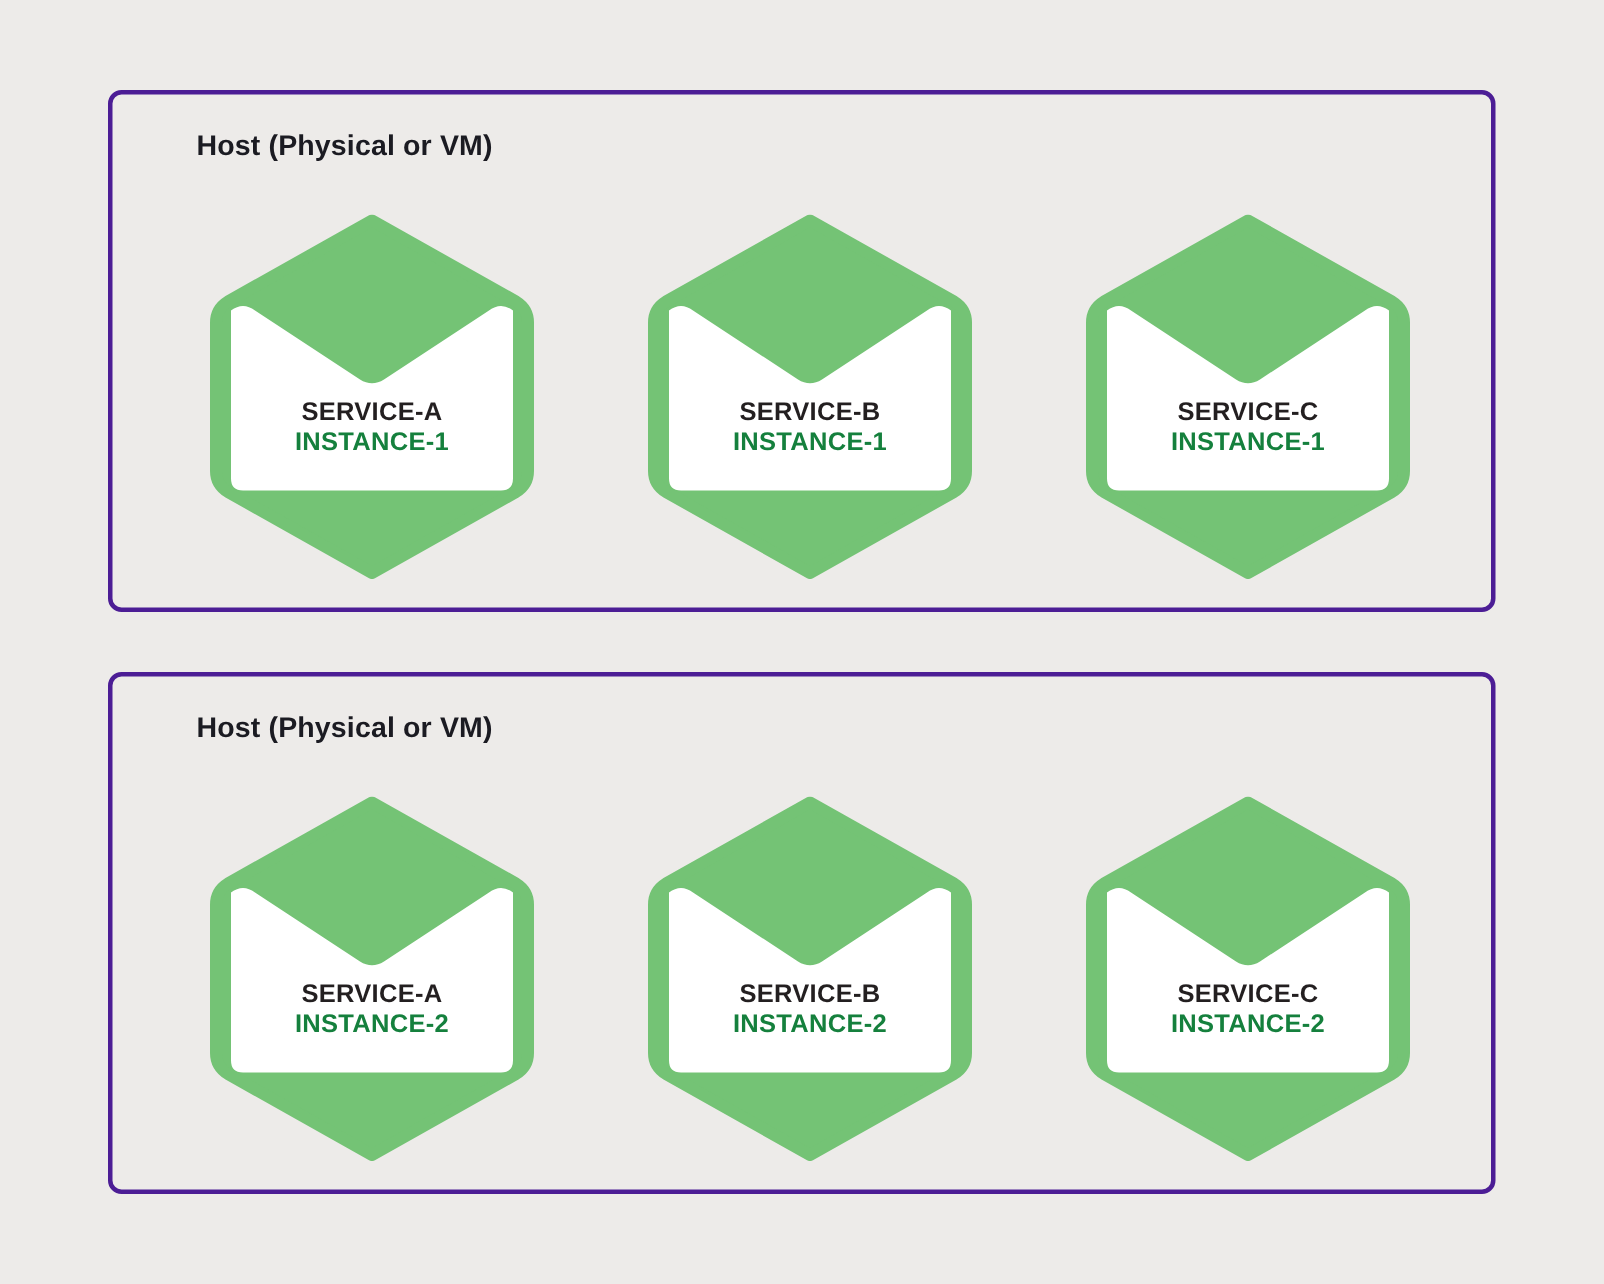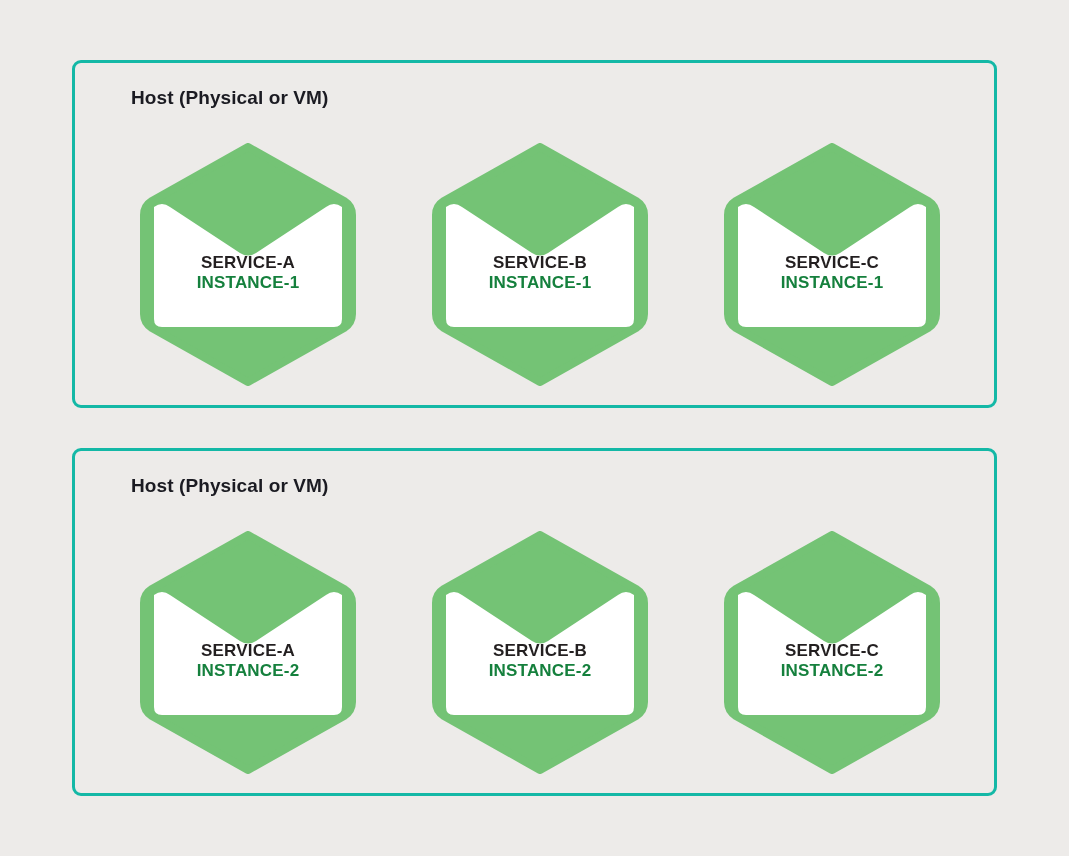--- a/index.html
+++ b/index.html
@@ -19,21 +19,21 @@
     width: 1069px;
     height: 856px;
   }
 
   
   .host-panel {
     position: absolute;
     left: 72px;
     width: 925px;
     box-sizing: border-box;
-    border: 3px solid #14b8a6;
+    border: 3px solid #4c1d95;
     border-radius: 9px;
     background: transparent;
   }
   .host-panel.panel-1 { top: 60px;  height: 348px; }
   .host-panel.panel-2 { top: 448px; height: 348px; }
 
   .host-label {
     position: absolute;
     left: 56px;
     top: 24px;
@@ -69,21 +69,21 @@
     top: 0;
     width: 224px;
     height: 243px;
     display: block;
   }
 
   .hex-text {
     position: absolute;
     left: 0;
     right: 0;
-    top: 110px;
+    top: 122px;
     text-align: center;
     line-height: 1.18;
     pointer-events: none;
   }
   .hex-service {
     display: block;
     font-size: 17px;
     font-weight: bold;
     color: #231f20;
     letter-spacing: 0.2px;

